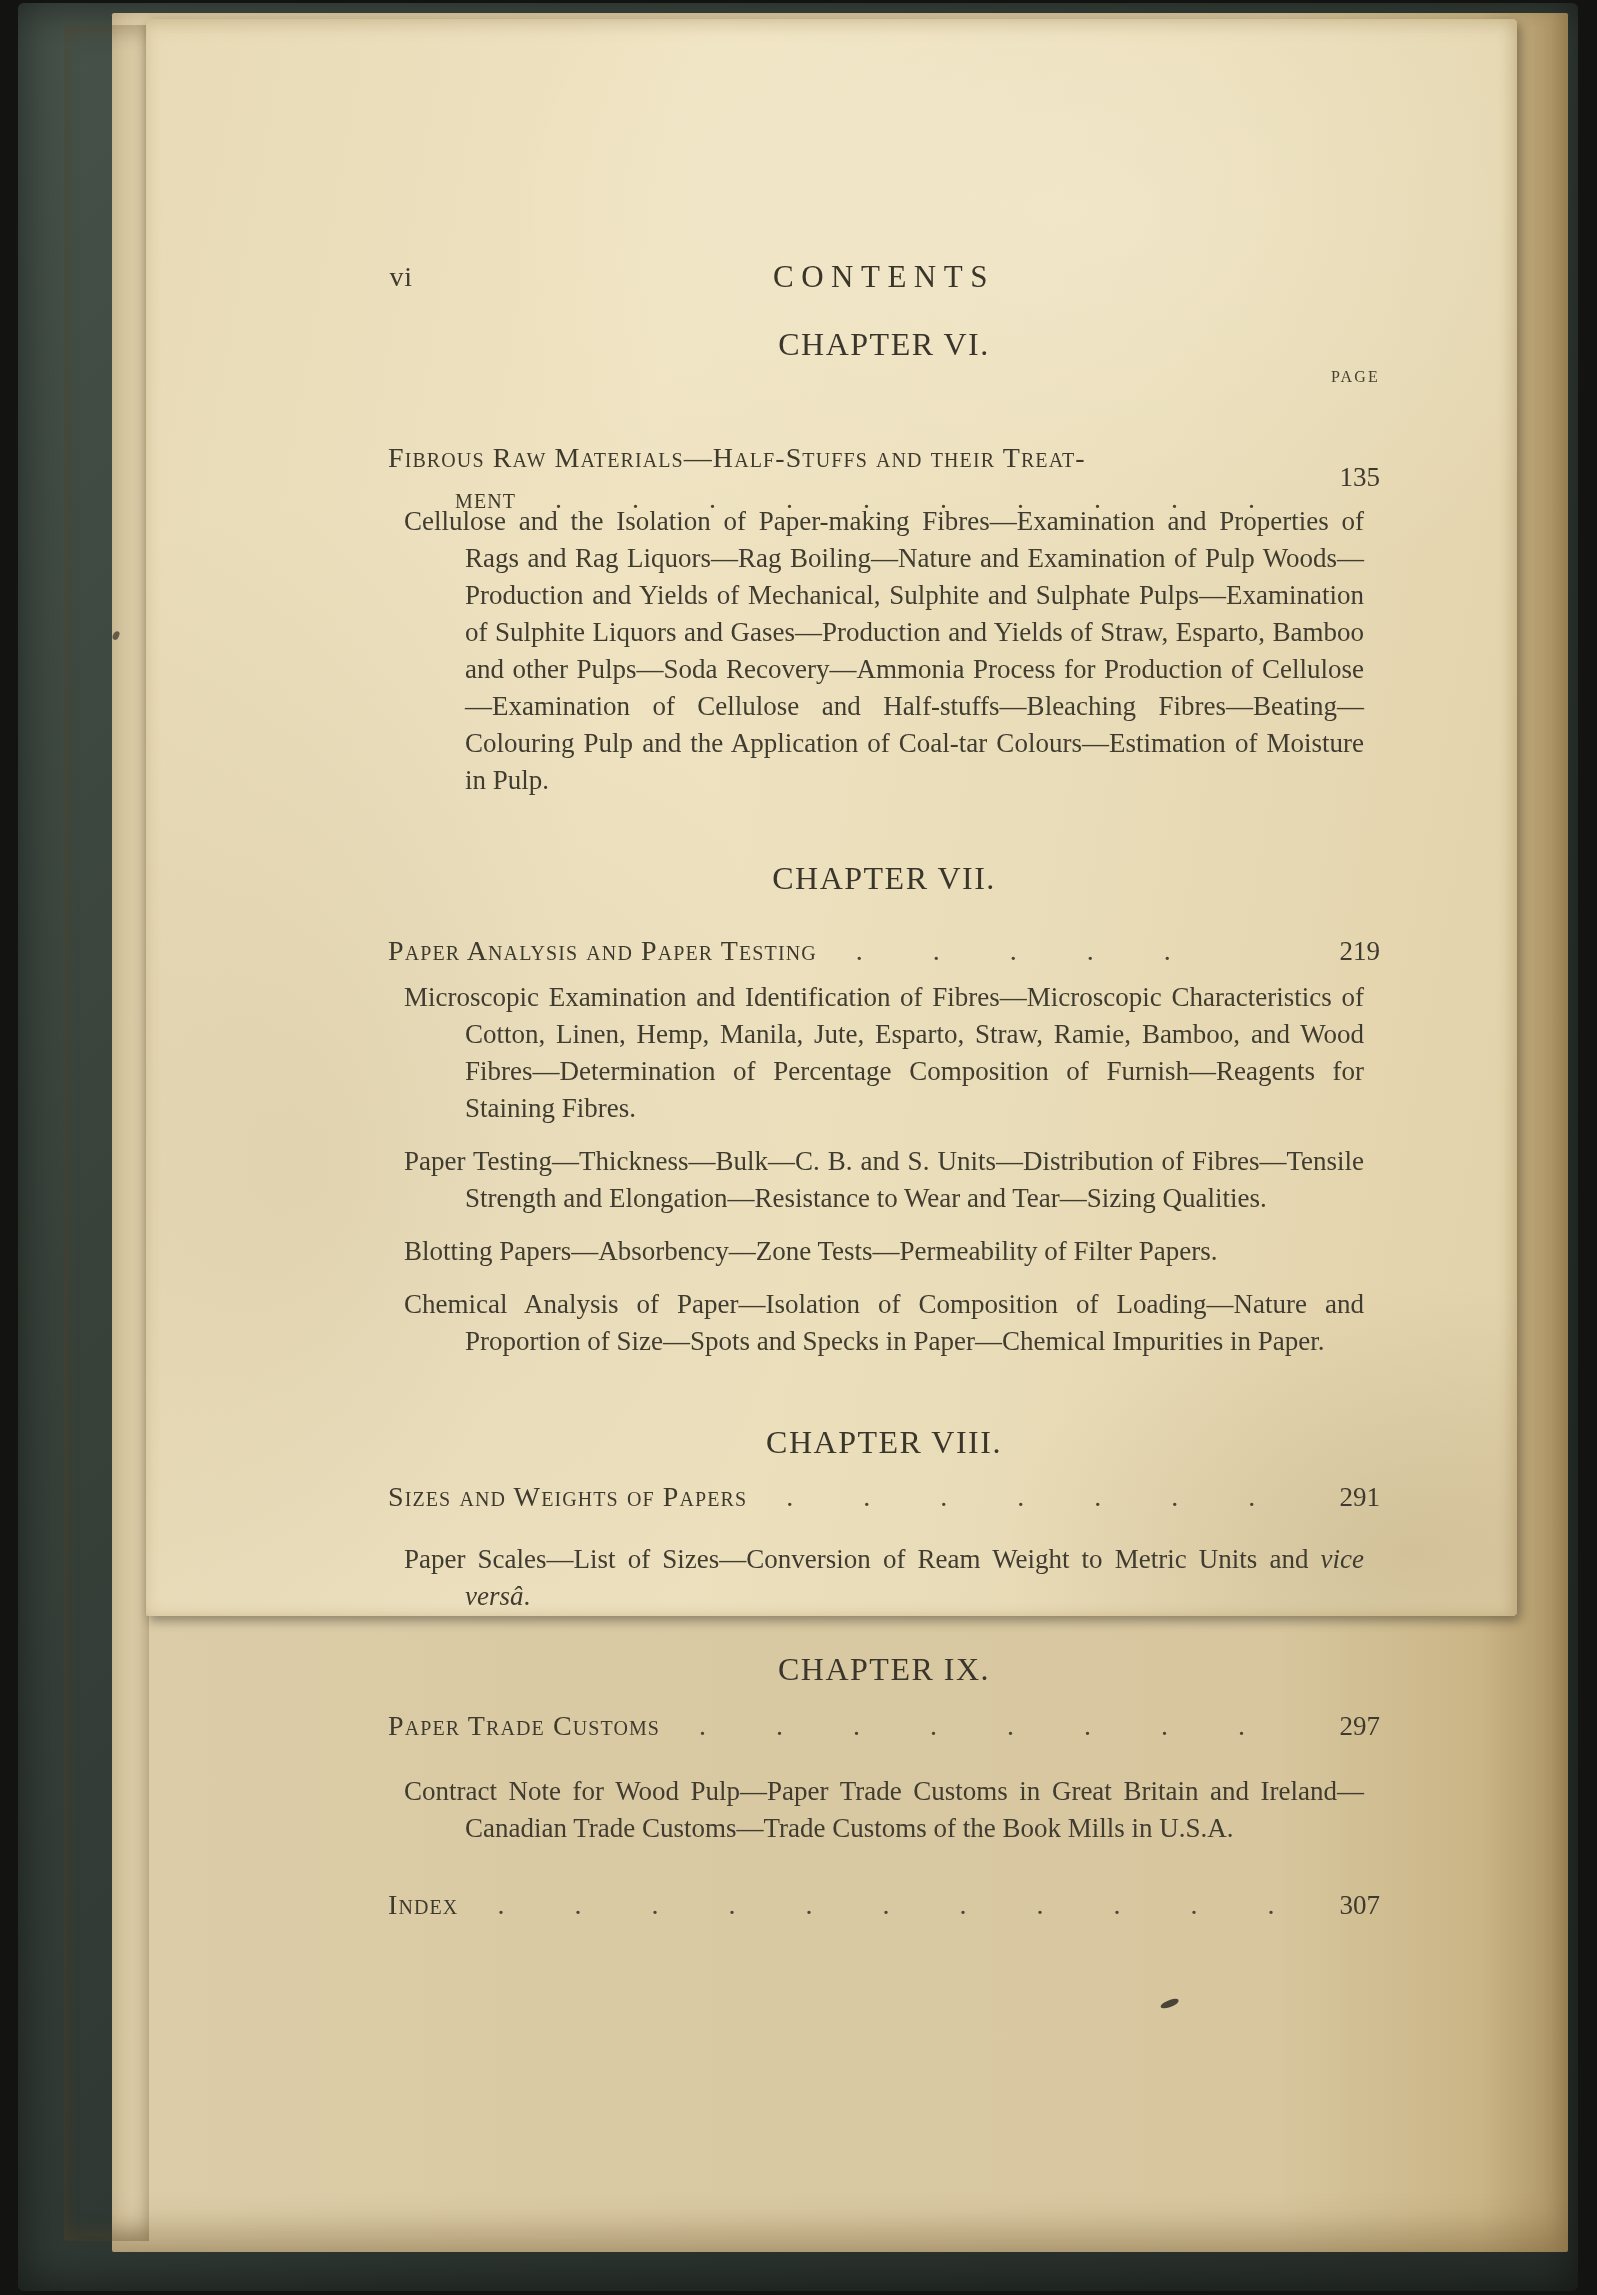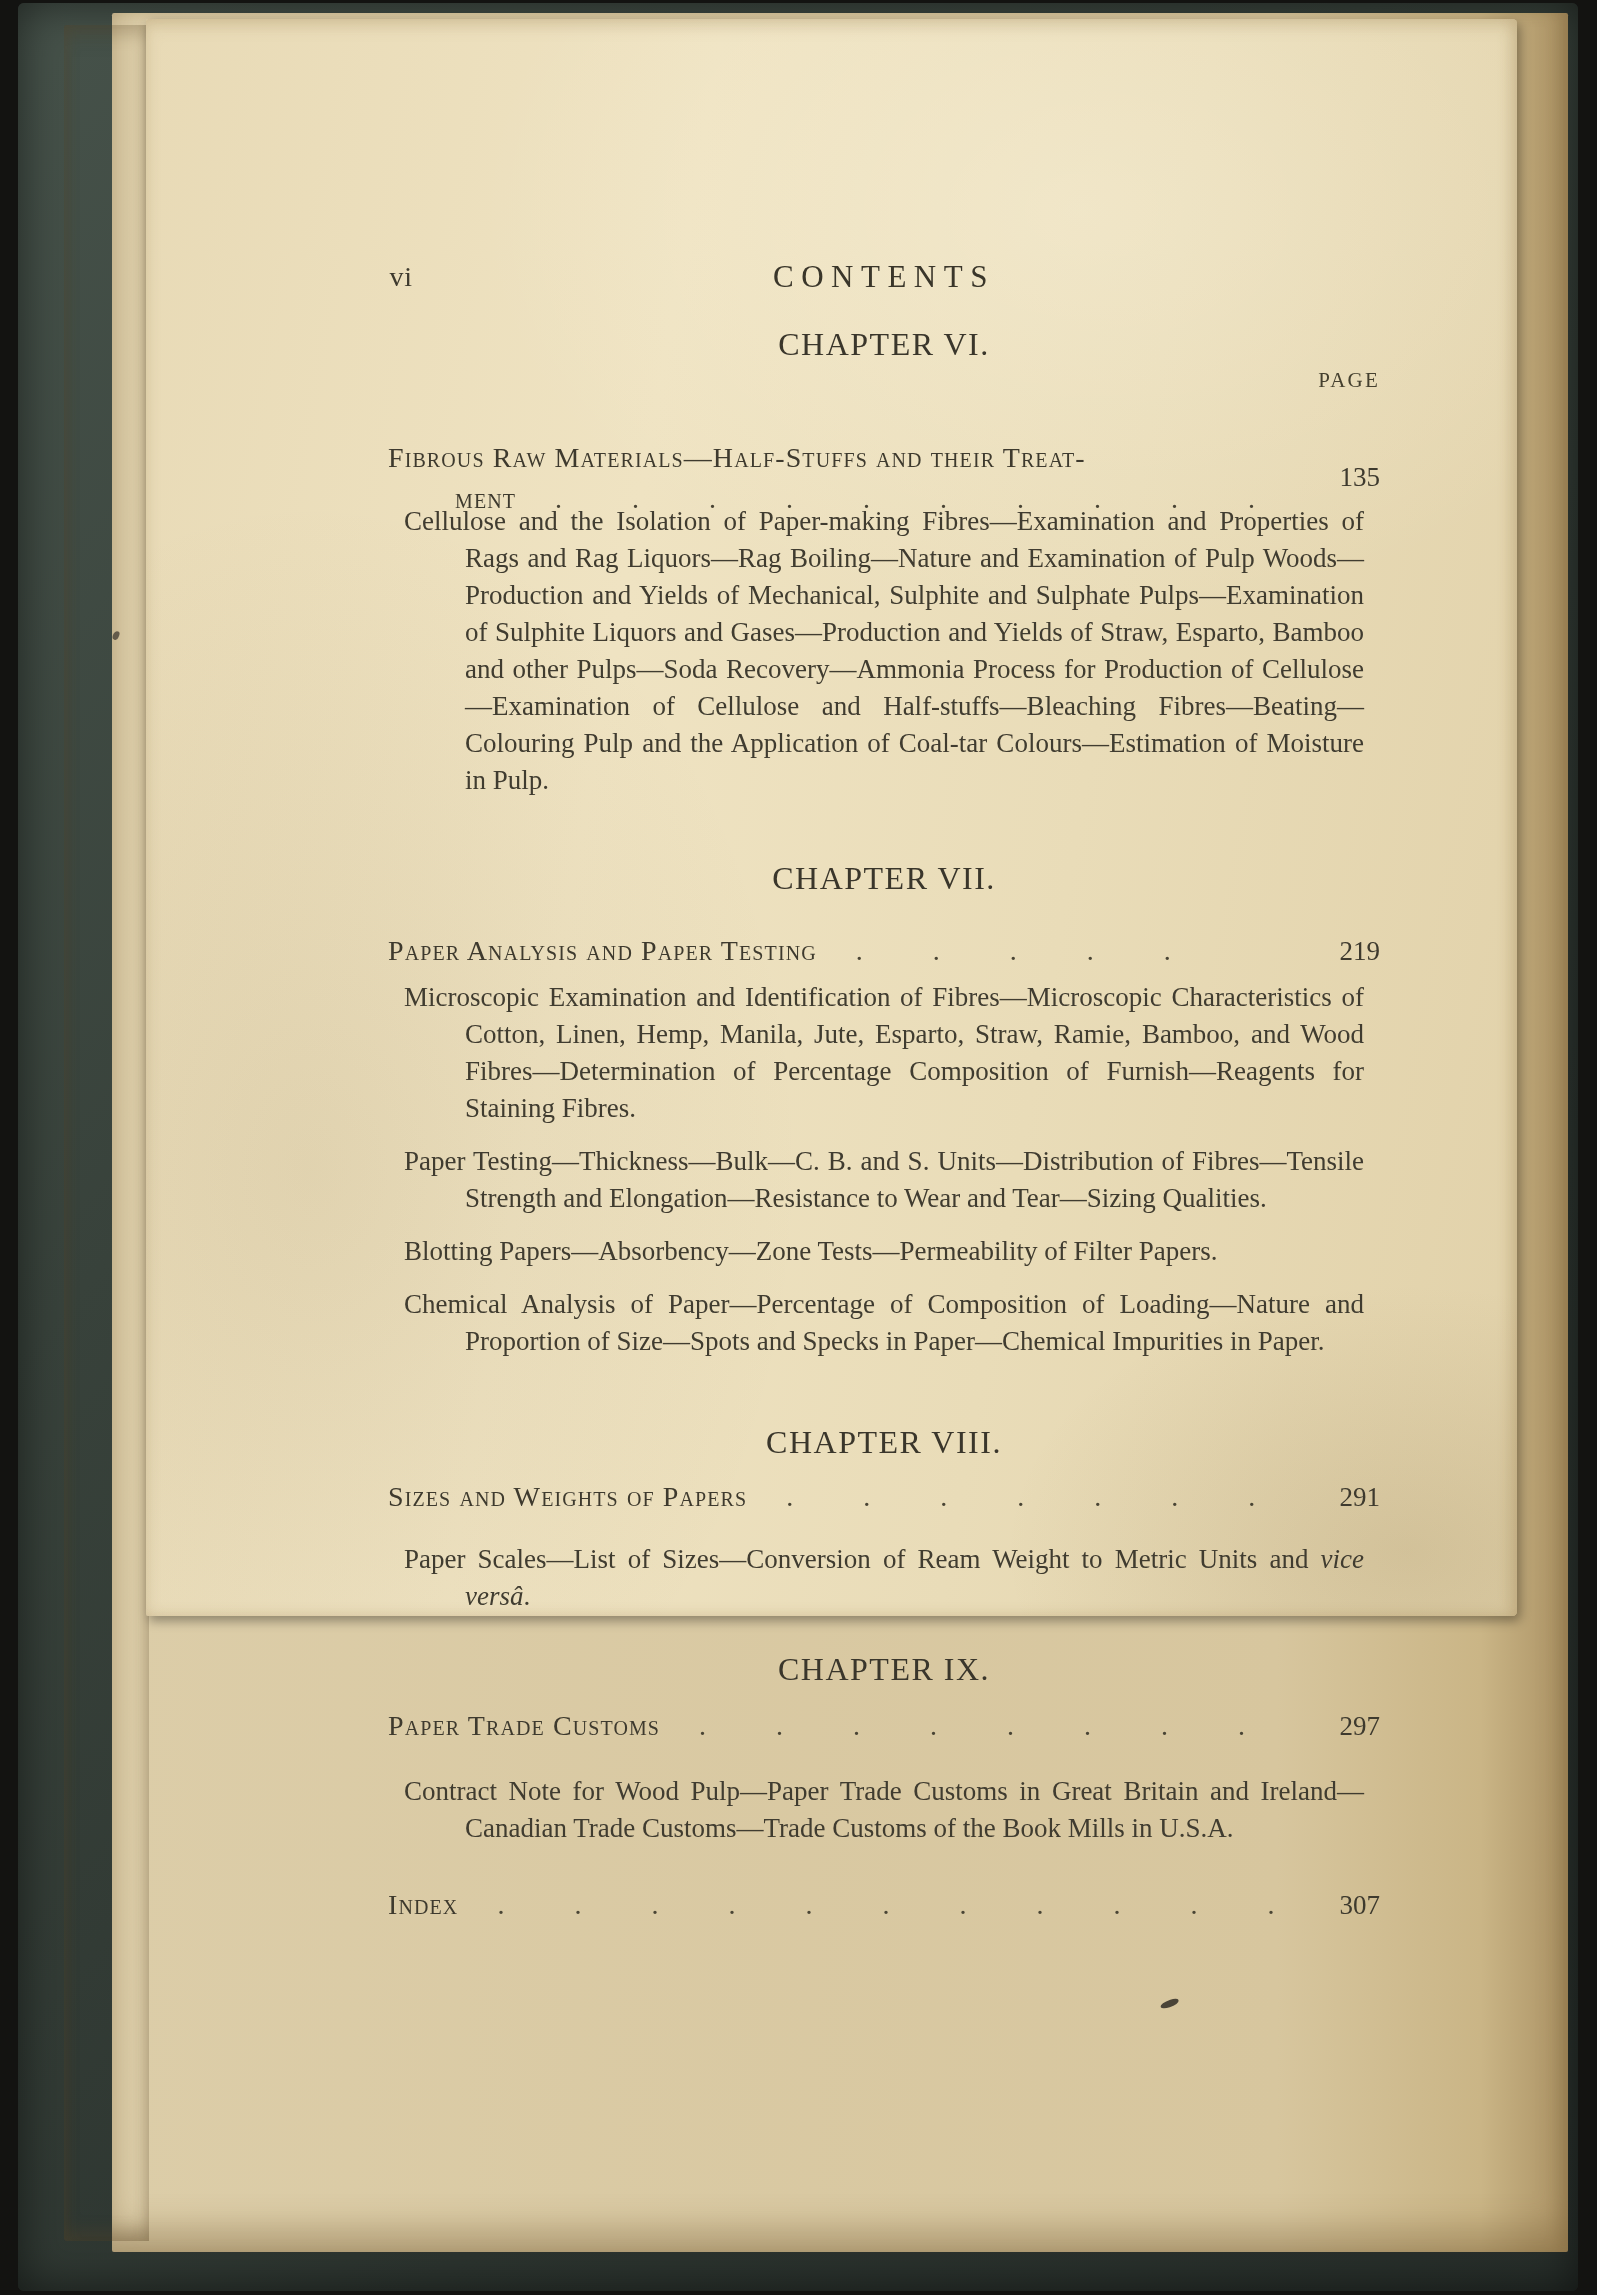--- a/index.html
+++ b/index.html
@@ -41,21 +41,21 @@
     box-shadow:inset -6px 0 13.4px rgba(140,110,60,.22), inset 0 7.5px 16.4px rgba(150,120,70,.18), 3px 4.5px 10.4px rgba(0,0,0,.35);
   }
   .content{position:absolute;left:242px;top:0;width:992px;height:100%;}
   .block{position:absolute;left:0;right:0;}
 
   .header-row{position:relative;text-align:center;}
   .folio{position:absolute;left:1.5px;top:1.5px;font-size:28px;letter-spacing:0.7px;}
   .running-title{font-size:31px;letter-spacing:7.5px;color:#3a362a;}
 
   .chapter{margin:0;text-align:center;font-weight:normal;font-size:32px;letter-spacing:1.5px;color:#3a362b;}
-  .page-label{text-align:right;font-size:21px;letter-spacing:2.2px;color:#45402f;}
+  .page-label{text-align:right;font-size:16px;letter-spacing:2.2px;color:#45402f;}
 
   .sc{font-variant:small-caps;letter-spacing:1.1px;}
   .entry{display:flex;align-items:baseline;font-size:28px;line-height:37px;white-space:nowrap;}
   .leader{margin-left:39px;word-spacing:63px;letter-spacing:0;color:#494434;overflow:hidden;}
   .pagenum{margin-left:auto;font-size:27px;}
 
   .entry6{position:relative;font-size:28px;line-height:41px;}
   .entry6 .line2{display:flex;align-items:baseline;padding-left:67px;white-space:nowrap;}
   .pagenum-abs{position:absolute;right:0;top:19.4px;font-size:27px;}
 
@@ -104,21 +104,21 @@
     <h2 class="block chapter" style="top:841px;">CHAPTER VII.</h2>
     <div class="block entry" style="top:893px;margin-top:20px;">
       <span class="sc">Paper Analysis and Paper Testing</span>
       <span class="leader">. . . . .</span>
       <span class="pagenum">219</span>
     </div>
     <div class="block" style="top:944px;">
       <p class="para">Microscopic Examination and Identification of Fibres—Microscopic Characteristics of Cotton, Linen, Hemp, Manila, Jute, Esparto, Straw, Ramie, Bamboo, and Wood Fibres—Determination of Percentage Composition of Furnish—Reagents for Staining Fibres.</p>
       <p class="para">Paper Testing—Thickness—Bulk—C. B. and S. Units—Distribution of Fibres—Tensile Strength and Elongation—Resistance to Wear and Tear—Sizing Qualities.</p>
       <p class="para">Blotting Papers—Absorbency—Zone Tests—Permeability of Filter Papers.</p>
-      <p class="para">Chemical Analysis of Paper—Percentage of Composition of Loading—Nature and Proportion of Size—Spots and Specks in Paper—Chemical Impurities in Paper.</p>
+      <p class="para">Chemical Analysis of Paper—Isolation of Composition of Loading—Nature and Proportion of Size—Spots and Specks in Paper—Chemical Impurities in Paper.</p>
     </div>
 
     <h2 class="block chapter" style="top:1405px;">CHAPTER VIII.</h2>
     <div class="block entry" style="top:1459px;">
       <span class="sc">Sizes and Weights of Papers</span>
       <span class="leader">. . . . . . .</span>
       <span class="pagenum">291</span>
     </div>
     <p class="block para" style="top:1506px;"><span>Paper Scales—List of Sizes—Conversion of Ream Weight to Metric Units and </span><span class="it">vice versâ</span><span>.</span></p>
 

